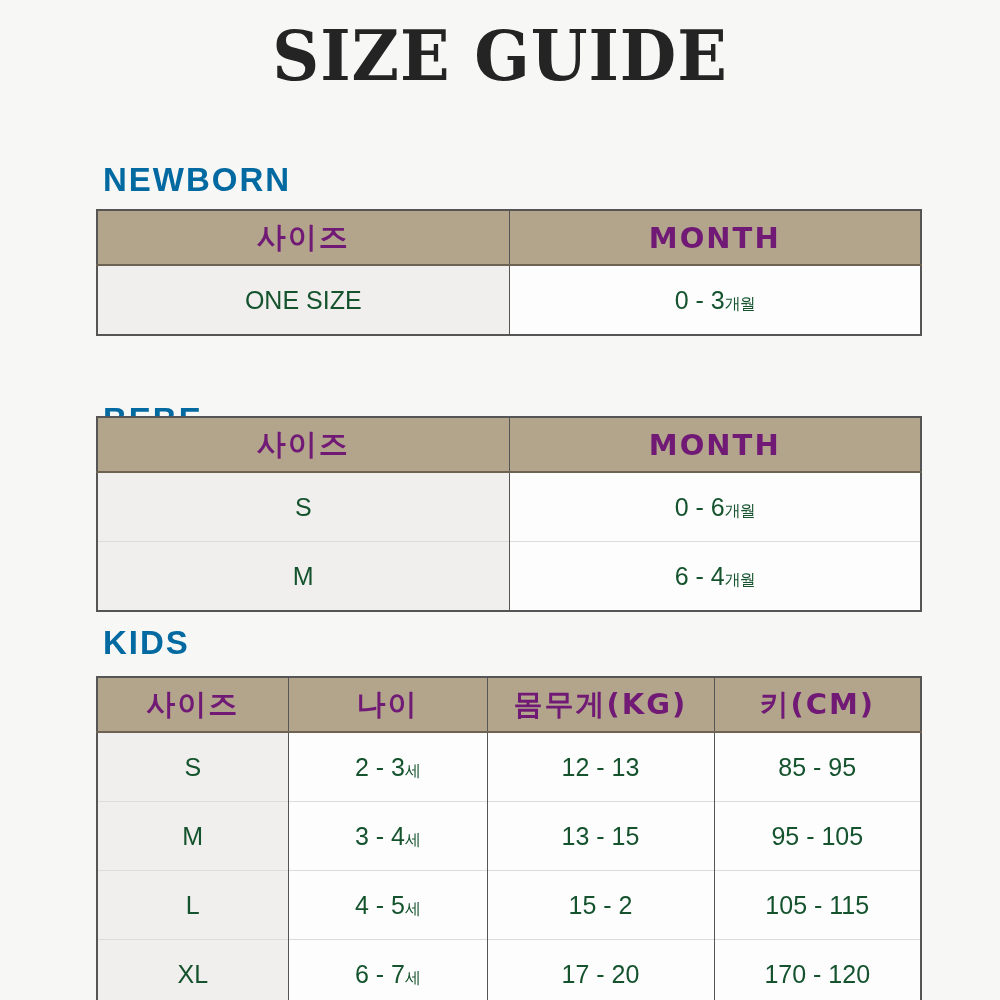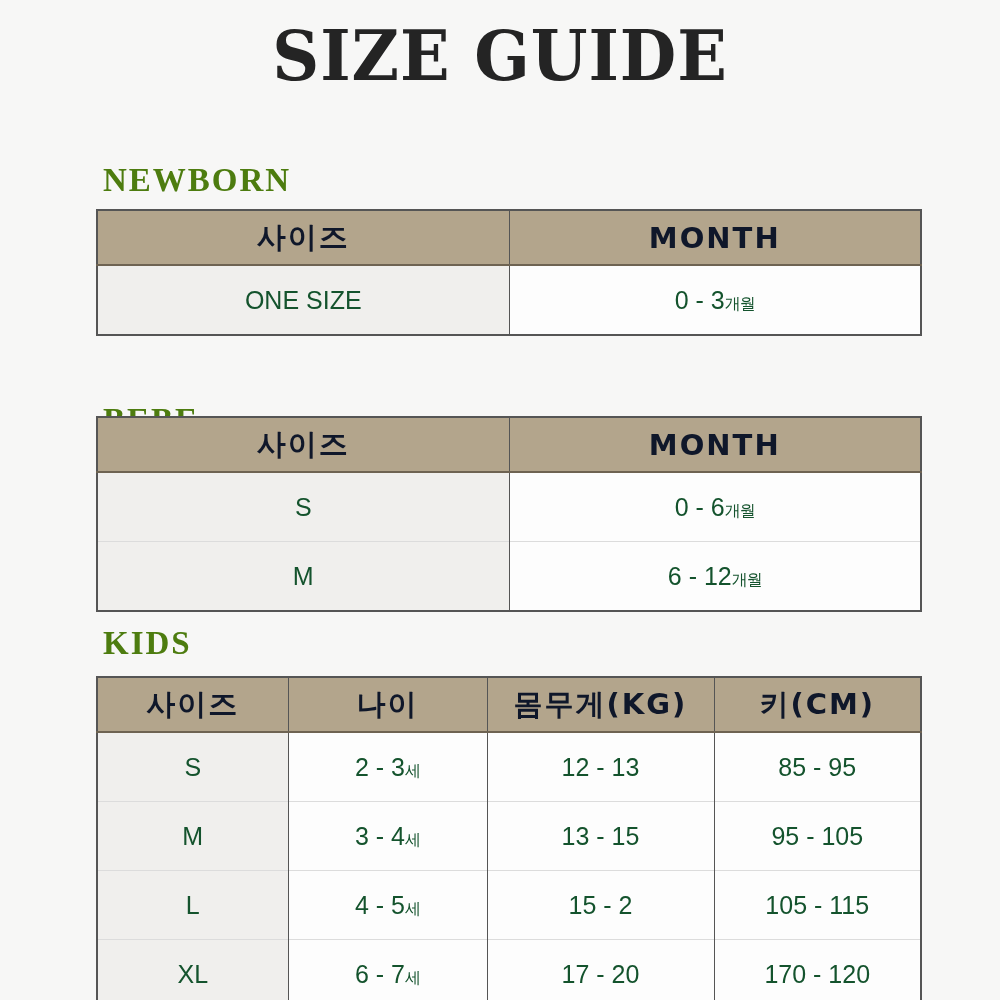--- a/index.html
+++ b/index.html
@@ -13,32 +13,32 @@
   .title {
     position: absolute; left: 0; top: 16px; width: 1000px;
     text-align: center;
     font-family: "DejaVu Serif", "Liberation Serif", serif;
     font-weight: bold; font-size: 70px; letter-spacing: 1px;
     color: #242424; line-height: 80px;
     transform: scaleX(0.93);
   }
   .section-label {
     position: absolute; left: 103px;
-    font-family: Liberation Serif, serif;
+    font-family: Liberation Sans, sans-serif;
     font-weight: bold; font-size: 33px; letter-spacing: 2px;
-    color: #4d7c0f; line-height: 36px;
+    color: #0369a1; line-height: 36px;
   }
   table.size-table {
     position: absolute; left: 96px; width: 824px;
     border-collapse: collapse;
     border: 2px solid #555;
     table-layout: fixed;
   }
   .size-table th {
-    background: #b3a58c; color: #0f172a;
+    background: #b3a58c; color: #701a75;
     font-family: "DejaVu Sans", sans-serif; font-weight: bold;
     font-size: 29px; letter-spacing: 2px;
     height: 53px; padding: 0; text-align: center;
     border-left: 1.5px solid #555; border-bottom: 2px solid #6e6352;
   }
   .size-table td {
     height: 52px; padding: 8px; text-align: center;
     font-family: "Liberation Sans", "DejaVu Sans", sans-serif;
     font-size: 25px; color: #14532d;
     background: #fdfdfd;
@@ -86,21 +86,21 @@
       <th>MONTH</th>
     </tr>
   </thead>
   <tbody>
     <tr>
       <td class="first">S</td>
       <td><span>0 - 6</span><span class="unit">개월</span></td>
     </tr>
     <tr>
       <td class="first">M</td>
-      <td><span>6 - 12</span><span class="unit">개월</span></td>
+      <td><span>6 - 4</span><span class="unit">개월</span></td>
     </tr>
   </tbody>
 </table>
 
 <div class="section-label" style="top:625px;">KIDS</div>
 <table class="size-table" style="top:676px;">
   <colgroup>
       <col style="width:191px">
       <col style="width:199px">
       <col style="width:227px">

